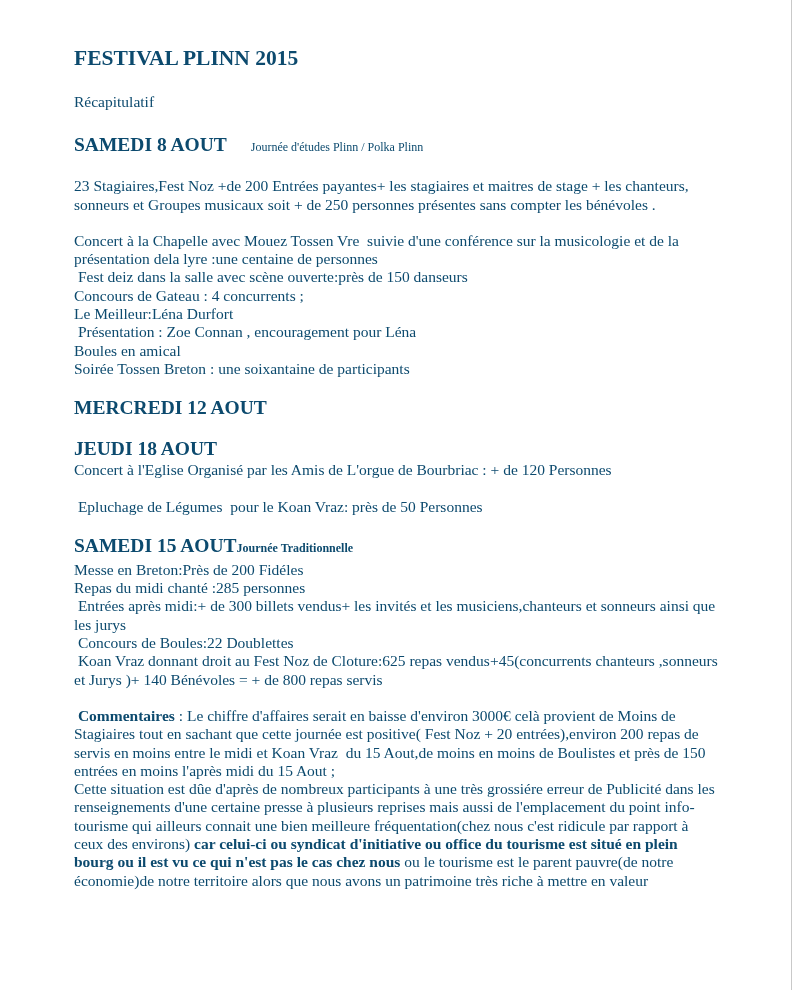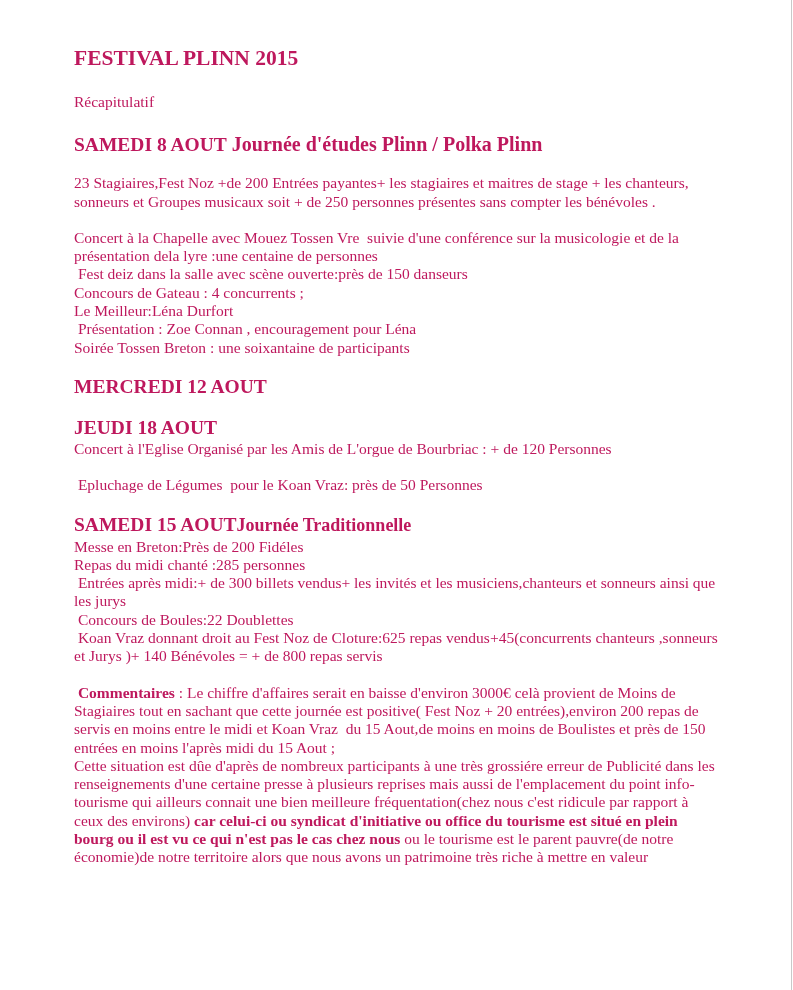--- a/index.html
+++ b/index.html
@@ -4,21 +4,21 @@
 <style>
   html, body { margin: 0; padding: 0; background: #ffffff; }
   .page {
     position: relative;
     width: 793px;
     height: 990px;
     box-sizing: border-box;
     background: #ffffff;
     overflow: hidden;
     padding: 46px 74px 0 74px;
-    color: #be185d;
+    color: #0c4a6e;
     font-family: "Liberation Serif", "DejaVu Serif", serif;
     font-size: 15.5px;
     line-height: 18.3px;
   }
   .edge-line {
     position: absolute;
     top: 0; right: 1px;
     width: 1px; height: 100%;
     background: #c9c9c9;
   }
@@ -37,26 +37,27 @@
   .section-heading {
     margin: 0;
     font-size: 19.5px;
     font-weight: bold;
     line-height: 23px;
     white-space: pre-wrap;
   }
   .section-heading.spaced { margin-bottom: 18px; }
   .section-heading.compact { margin-bottom: 1px; }
   .h-suffix {
-    font-size: 20px;
-    font-weight: bold;
+    font-size: 12px;
+    font-weight: normal;
     white-space: pre-wrap;
+    margin-left: 21px;
   }
   .h-suffix-bold {
-    font-size: 18px;
+    font-size: 12px;
     font-weight: bold;
     white-space: pre-wrap;
   }
   .line {
     white-space: pre-wrap;
     margin: 0;
   }
   .rich b { font-weight: bold; }
 </style>
 </head>
@@ -73,20 +74,21 @@
     <h2 class="section-heading spaced"><span>SAMEDI 8 AOUT</span><span class="h-suffix"> Journée d'études Plinn / Polka Plinn</span></h2>
     <p class="line">23 Stagiaires,Fest Noz +de 200 Entrées payantes+ les stagiaires et maitres de stage + les chanteurs, sonneurs et Groupes musicaux soit + de 250 personnes présentes sans compter les bénévoles .</p>
   </div>
 
   <div class="section">
     <p class="line">Concert à la Chapelle avec Mouez Tossen Vre  suivie d'une conférence sur la musicologie et de la présentation dela lyre :une centaine de personnes</p>
     <p class="line"> Fest deiz dans la salle avec scène ouverte:près de 150 danseurs</p>
     <p class="line">Concours de Gateau : 4 concurrents ;</p>
     <p class="line">Le Meilleur:Léna Durfort</p>
     <p class="line"> Présentation : Zoe Connan , encouragement pour Léna</p>
+    <p class="line">Boules en amical</p>
     <p class="line">Soirée Tossen Breton : une soixantaine de participants</p>
   </div>
 
   <div class="section">
     <h2 class="section-heading compact">MERCREDI 12 AOUT</h2>
   </div>
 
   <div class="section">
     <h2 class="section-heading compact">JEUDI 18 AOUT</h2>
     <p class="line">Concert à l'Eglise Organisé par les Amis de L'orgue de Bourbriac : + de 120 Personnes</p>

